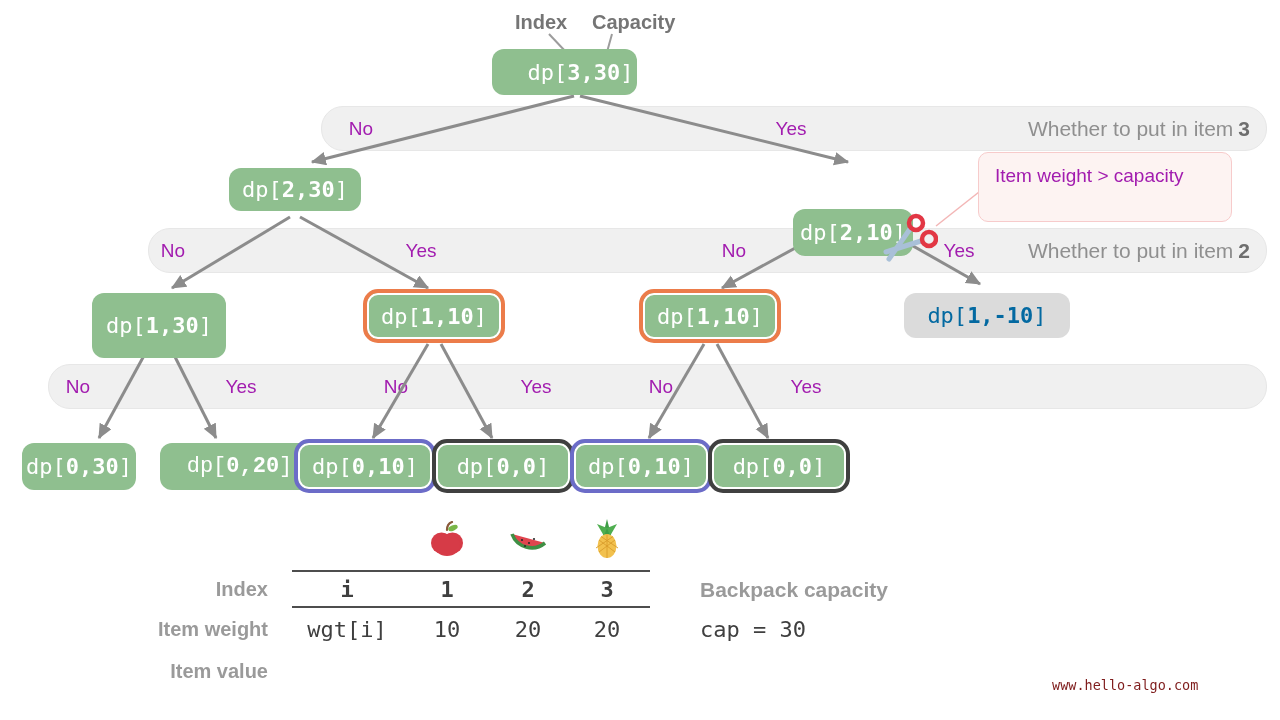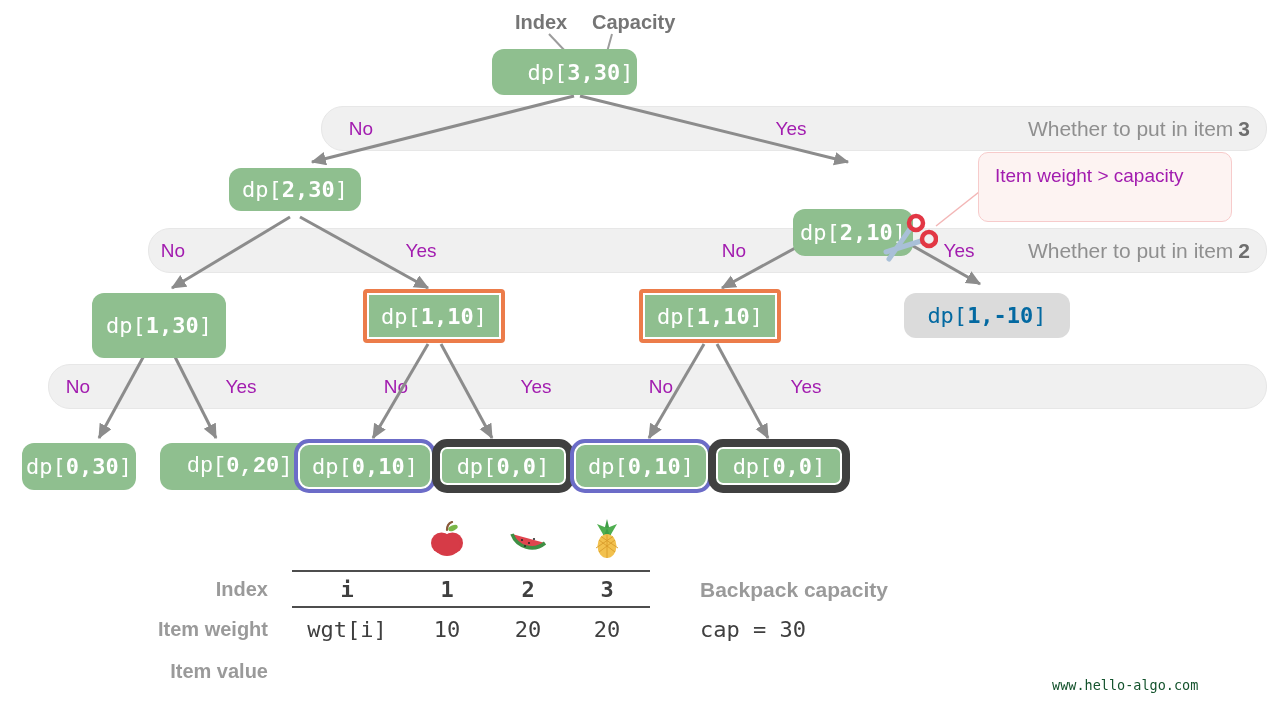--- a/index.html
+++ b/index.html
@@ -18,23 +18,23 @@
   .edge{stroke:#8C8C8C;stroke-width:3;fill:none;}
   .pointer-line{stroke:#9C9C9C;stroke-width:2;fill:none;}
   .prune-line{stroke:#F3B6B6;stroke-width:1.5;fill:none;}
   
   .node{position:absolute;display:flex;align-items:center;justify-content:center;
         background:#8FBF8F;border-radius:12px;color:#fff;z-index:3;box-sizing:border-box;
         font-family:"DejaVu Sans Mono",monospace;font-size:22px;}
   .node-label{white-space:nowrap;}
   .node-label b{font-weight:700;}
   .node.gray{background:#DBDBDB;color:#0369a1;}
-  .node.ring-orange{border:4px solid #EC7C4A;box-shadow:inset 0 0 0 2px #fff;border-radius:4px;}
+  .node.ring-orange{border:4px solid #EC7C4A;box-shadow:inset 0 0 0 2px #fff;border-radius:15px;}
   .node.ring-purple{border:4px solid #6C6CC8;box-shadow:inset 0 0 0 2px #fff;border-radius:15px;}
-  .node.ring-blue{border:8px solid #404040;box-shadow:inset 0 0 0 2px #fff;border-radius:15px;}
+  .node.ring-blue{border:4px solid #404040;box-shadow:inset 0 0 0 2px #fff;border-radius:15px;}
   
   .ptr-label{position:absolute;font-size:20px;font-weight:700;color:#757575;z-index:3;}
   
   .pruning-box{position:absolute;left:978px;top:152px;width:254px;height:70px;box-sizing:border-box;
                background:#FDF3F2;border:1px solid #F7CBCB;border-radius:10px;
                padding:9px 16px;z-index:4;}
   .pruning-title{font-size:19px;font-weight:700;color:#EF5350;}
   .pruning-sep{font-size:19px;font-weight:400;color:#868686;}
   .pruning-detail{font-size:19px;color:#a21caf;margin-top:3px;}
   .scissors{position:absolute;left:876px;top:202px;z-index:5;}
@@ -49,21 +49,21 @@
   .ft-emoji{height:54px;align-items:flex-end;padding-bottom:6px;box-sizing:border-box;}
   .ft-head{height:38px;border-top:2px solid #4D4D4D;border-bottom:2px solid #4D4D4D;box-sizing:border-box;}
   .ft-head .ft-cell{font-weight:700;}
   .ft-weight{height:42px;}
   .ft-value{height:41px;border-bottom:2px solid #4D4D4D;box-sizing:border-box;}
   
   .cap-label{position:absolute;left:700px;top:578px;font-size:21px;font-weight:700;color:#9A9A9A;}
   .cap-code{position:absolute;left:700px;top:617px;font-family:"DejaVu Sans Mono",monospace;
             font-size:22px;color:#3F3F3F;}
   .watermark{position:absolute;left:1052px;top:677px;font-family:"DejaVu Sans Mono",monospace;
-             font-size:13.5px;color:#14532d;}
+             font-size:13.5px;color:#7f1d1d;}
 </style>
 </head>
 <body>
 
 <div id="canvas">
 
   <div class="band" style="left:321px;top:106px;width:946px;">
     <span class="choice" style="left:39px;">No</span>
     <span class="choice" style="left:469px;">Yes</span>
     <span class="question"><span>Whether to put in item</span><b>3</b></span>

